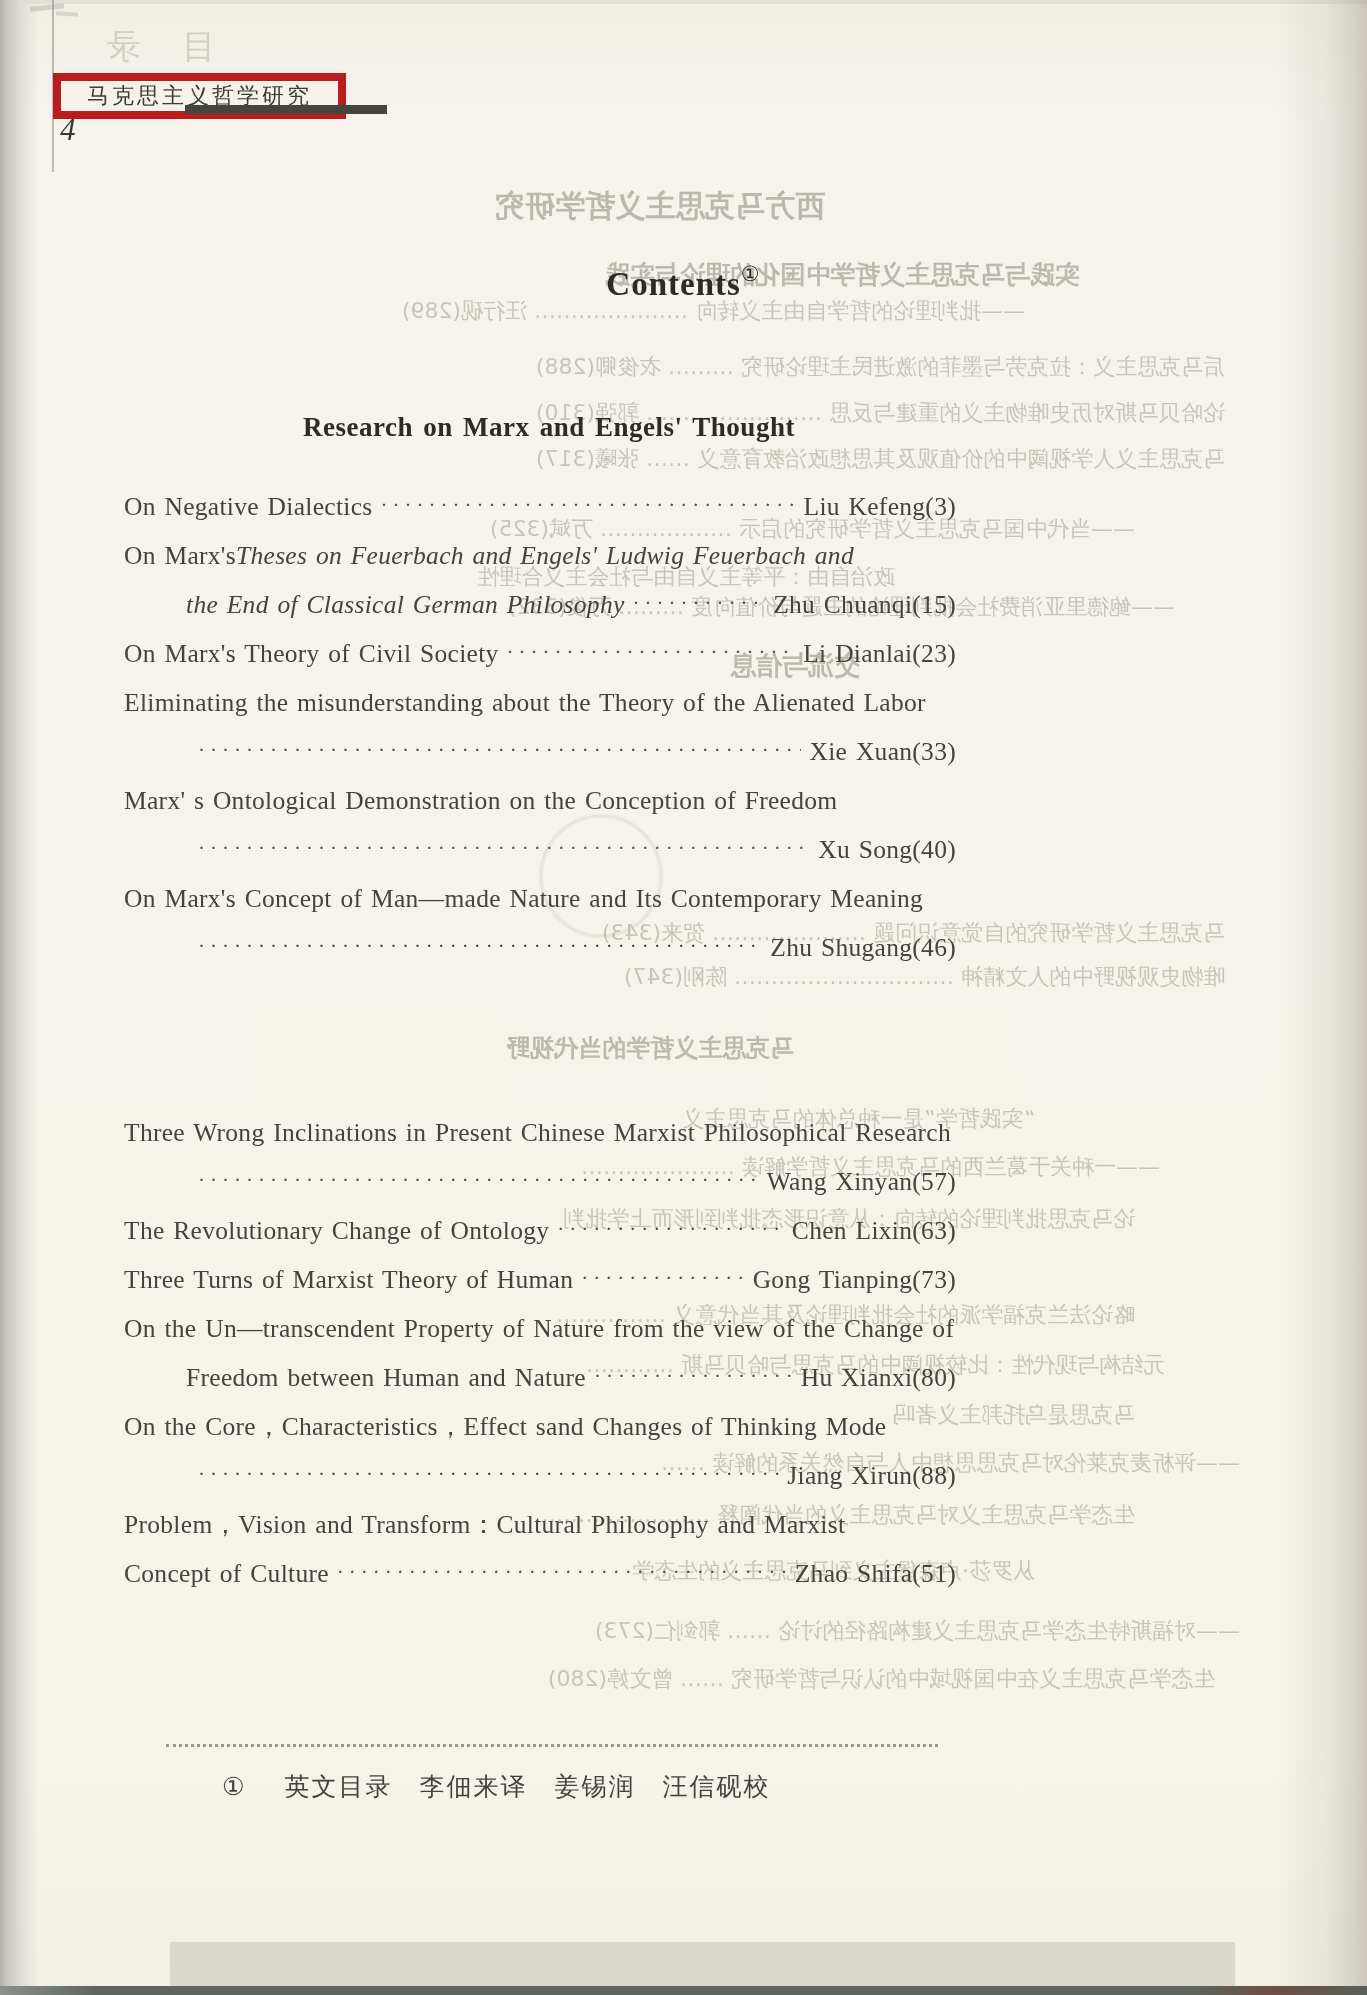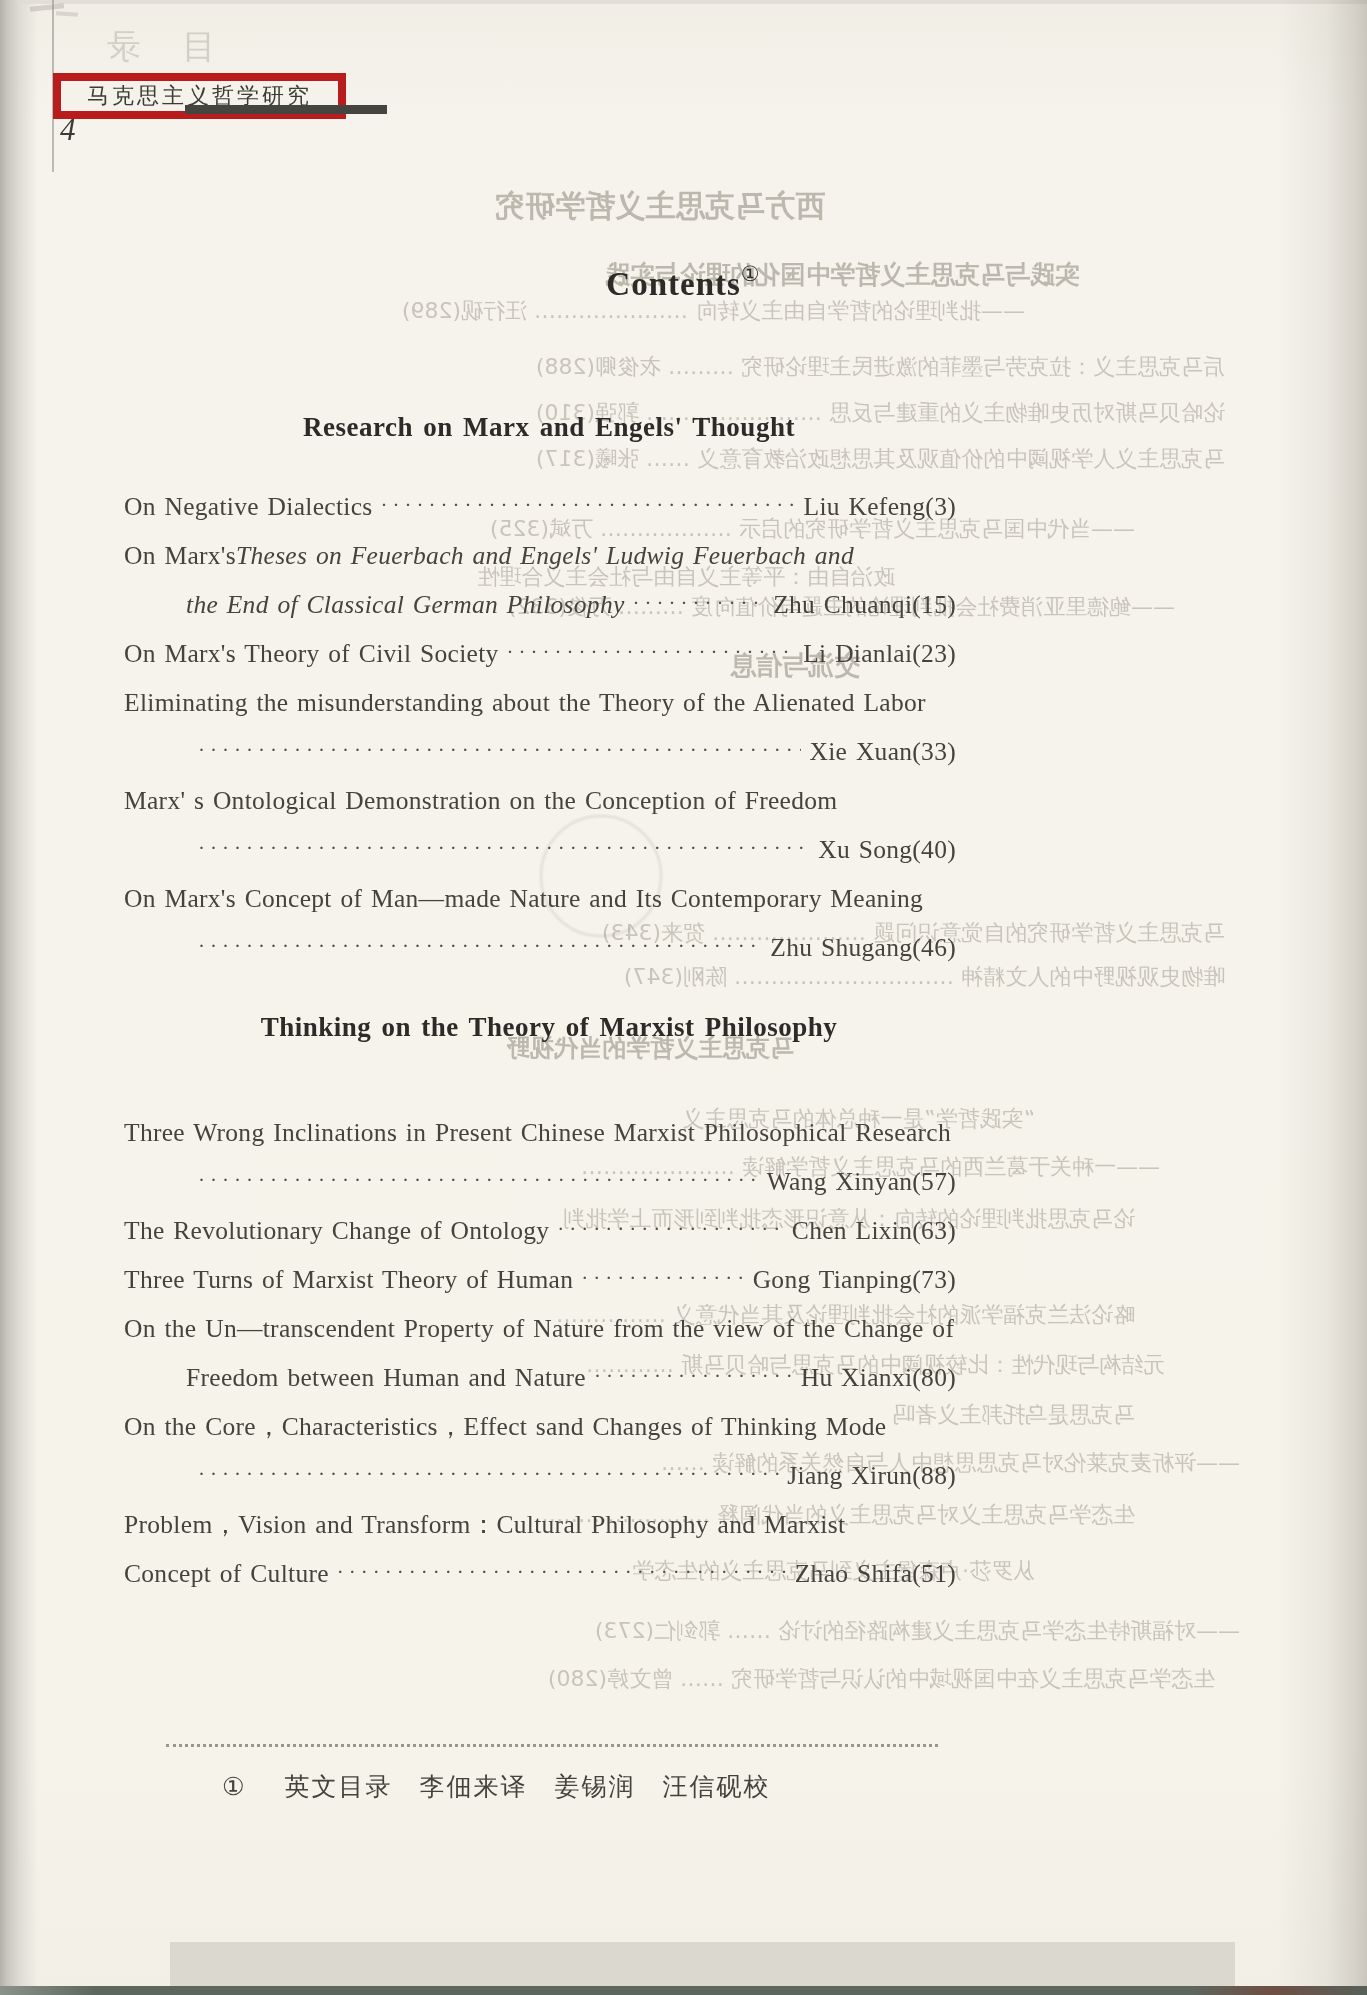--- a/index.html
+++ b/index.html
@@ -172,21 +172,20 @@
       <div class="toc-line">
         <span class="t">On Marx's Concept of Man—made Nature and Its Contemporary Meaning</span>
       </div>
       <div class="toc-line ind-dots">
         <span class="dots">··························································································································································</span>
         <span class="a">Zhu Shugang(46)</span>
       </div>
     </div>
   </div>
 
-  <div class="sec-heading h2">Thinking on the Theory of Marxist Philosophy</div>
   <div class="toc toc-sec2">
 
     <div>
       <div class="toc-line">
         <span class="t">Three Wrong Inclinations in Present Chinese Marxist Philosophical Research</span>
       </div>
       <div class="toc-line ind-dots">
         <span class="dots">··························································································································································</span>
         <span class="a">Wang Xinyan(57)</span>
       </div>

